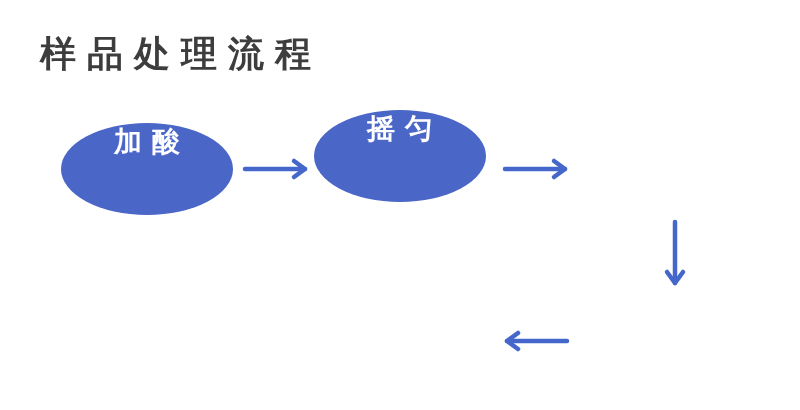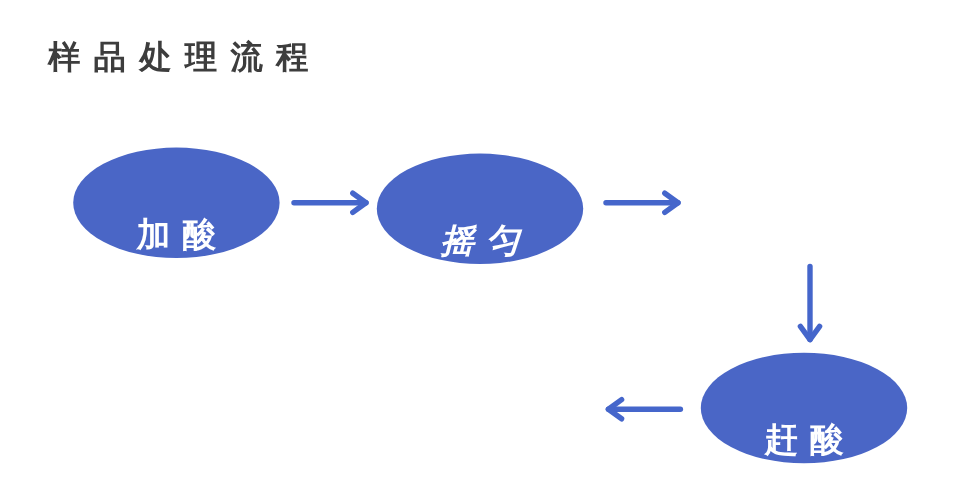--- a/index.html
+++ b/index.html
@@ -7,37 +7,37 @@
     width: 800px; height: 410px;
     position: relative; overflow: hidden;
     font-family: "DejaVu Sans", "Liberation Sans", sans-serif;
     background: #ffffff;
   }
   .canvas { position: absolute; inset: 0; }
   .title {
     position: absolute;
     left: 40px; top: 30px;
     margin: 0;
-    font-size: 27px;
+    font-size: 36px;
     font-weight: bold;
     letter-spacing: 11px;
     color: var(--title-color, #3d3d3d);
     white-space: nowrap;
   }
   .edges {
     position: absolute; left: 0; top: 0;
     width: 800px; height: 410px;
     pointer-events: none;
   }
   .node {
     position: absolute;
     border-radius: 50%;
     background: var(--node-fill, #4a66c6);
     display: flex;
-    align-items: flex-end;
+    align-items: flex-start;
     justify-content: center;
   }
   .node .label {
     color: var(--node-text, #ffffff);
     font-size: 28px;
     font-weight: bold;
     letter-spacing: 10px;
     margin-right: -10px; 
     white-space: nowrap;
   }
@@ -56,19 +56,16 @@
       </defs>
       <line x1="245" y1="169" x2="305" y2="169" stroke="#4566CB" stroke-width="4.5" stroke-linecap="round" marker-end="url(#ah)"></line>
       <line x1="505" y1="169" x2="565" y2="169" stroke="#4566CB" stroke-width="4.5" stroke-linecap="round" marker-end="url(#ah)"></line>
       <line x1="675" y1="222" x2="675" y2="283" stroke="#4566CB" stroke-width="4.5" stroke-linecap="round" marker-end="url(#ah)"></line>
       <line x1="567" y1="341" x2="507" y2="341" stroke="#4566CB" stroke-width="4.5" stroke-linecap="round" marker-end="url(#ah)"></line>
     </svg>
 
   <div class="node" style="left: 61px; top: 123px; width: 172px; height: 92px;">
     <span class="label">加酸</span>
   </div>
-  <div class="node" style="left: 314px; top: 128px; width: 172px; height: 92px; font-style: italic;">
+  <div class="node" style="left: 314px; top: 110px; width: 172px; height: 92px;">
     <span class="label">摇匀</span>
-  </div>
-  <div class="node" style="left: 584px; top: 294px; width: 172px; height: 92px;">
-    <span class="label">赶酸</span>
   </div>
 </div>
 
 </body></html>

